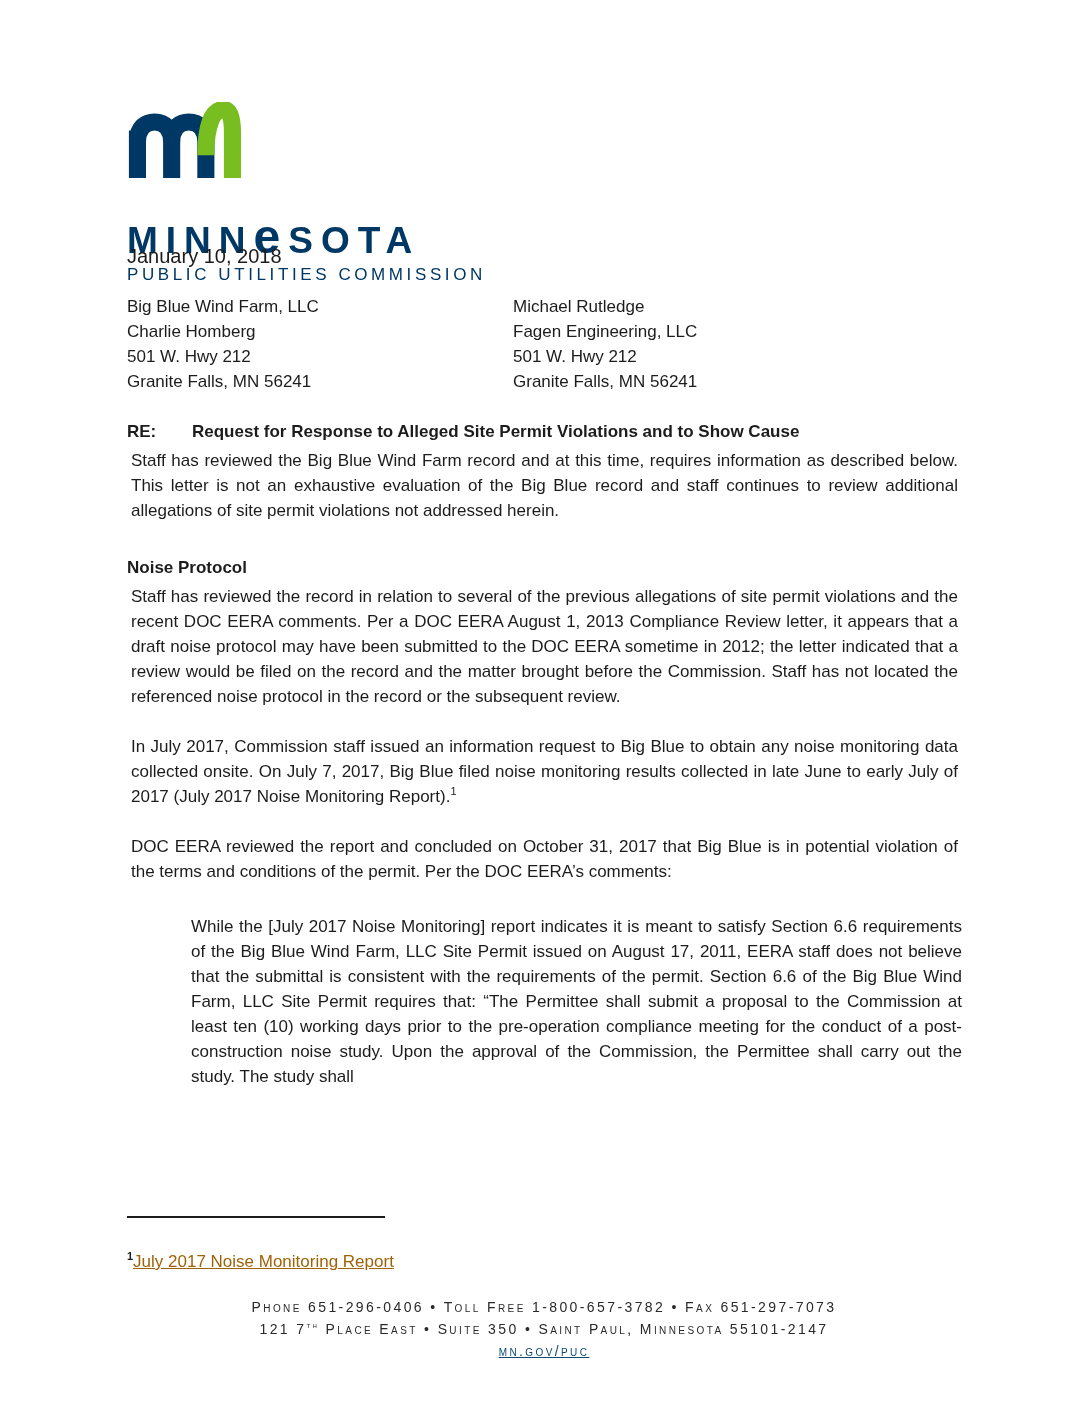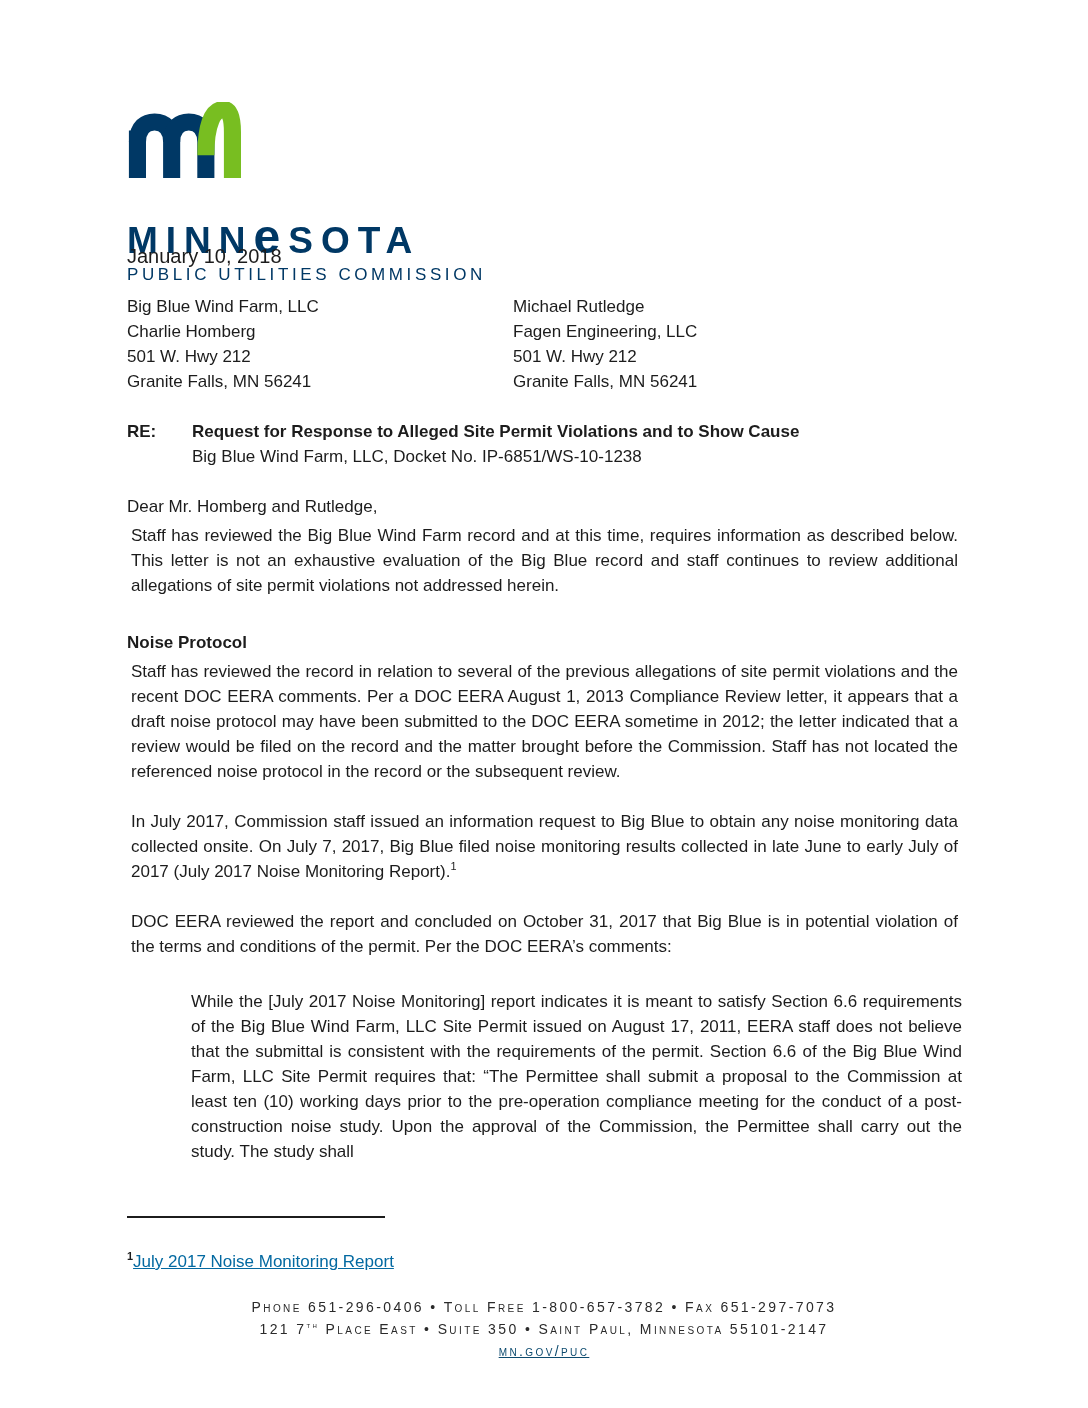--- a/index.html
+++ b/index.html
@@ -48,21 +48,21 @@
   .blockquote{
     margin:30px 0 0 64px;
     text-align:justify;font-size:17px;line-height:25px;
   }
   .sup{vertical-align:super;font-size:0.64em;line-height:0;}
   
   .footnote-block{position:absolute;left:127px;top:1216px;}
   .footnote-rule{width:258px;border-top:2px solid #1c1c1c;}
   .footnote-line{margin-top:26px;font-size:17px;line-height:25px;}
   .footnote-marker{font-weight:700;vertical-align:super;font-size:0.64em;color:#1c1c1c;}
-  a.doc-link{color:#0369a1;text-decoration:underline;}
+  a.doc-link{color:#a16207;text-decoration:underline;}
   
   .page-footer{
     position:absolute;left:0;top:1296px;width:1088px;
     text-align:center;color:#2a2a2a;
   }
   .footer-line{
     font-size:14px;font-variant:small-caps;letter-spacing:2.4px;
     line-height:22px;font-weight:500;white-space:nowrap;
   }
   .footer-link{
@@ -108,24 +108,22 @@
       <div>501 W. Hwy 212</div>
       <div>Granite Falls, MN 56241</div>
     </div>
   </div>
 
   <div class="re-block">
     <div class="re-row">
       <span class="re-label">RE:</span>
       <span class="re-subject">Request for Response to Alleged Site Permit Violations and to Show Cause</span>
     </div>
-    <div class="re-docket">Big Blue Wind Farm, LLC, Docket No. IP-6851/WS-10-1238</div>
   </div>
 
-  <div class="salutation">Dear Mr. Homberg and Rutledge,</div>
   <p class="para">Staff has reviewed the Big Blue Wind Farm record and at this time, requires information as described below. This letter is not an exhaustive evaluation of the Big Blue record and staff continues to review additional allegations of site permit violations not addressed herein.</p>
 
   <div class="section-heading">Noise Protocol</div>
   <p class="para">Staff has reviewed the record in relation to several of the previous allegations of site permit violations and the recent DOC EERA comments. Per a DOC EERA August 1, 2013 Compliance Review letter, it appears that a draft noise protocol may have been submitted to the DOC EERA sometime in 2012; the letter indicated that a review would be filed on the record and the matter brought before the Commission. Staff has not located the referenced noise protocol in the record or the subsequent review.</p>
 
   <p class="para spaced"><span>In July 2017, Commission staff issued an information request to Big Blue to obtain any noise monitoring data collected onsite. On July 7, 2017, Big Blue filed noise monitoring results collected in late June to early July of 2017 (July 2017 Noise Monitoring Report).</span><span class="sup">1</span></p>
 
   <p class="para spaced">DOC EERA reviewed the report and concluded on October 31, 2017 that Big Blue is in potential violation of the terms and conditions of the permit. Per the DOC EERA’s comments:</p>
 
   <div class="blockquote">While the [July 2017 Noise Monitoring] report indicates it is meant to satisfy Section 6.6 requirements of the Big Blue Wind Farm, LLC Site Permit issued on August 17, 2011, EERA staff does not believe that the submittal is consistent with the requirements of the permit. Section 6.6 of the Big Blue Wind Farm, LLC Site Permit requires that: “The Permittee shall submit a proposal to the Commission at least ten (10) working days prior to the pre-operation compliance meeting for the conduct of a post-construction noise study. Upon the approval of the Commission, the Permittee shall carry out the study. The study shall</div>

